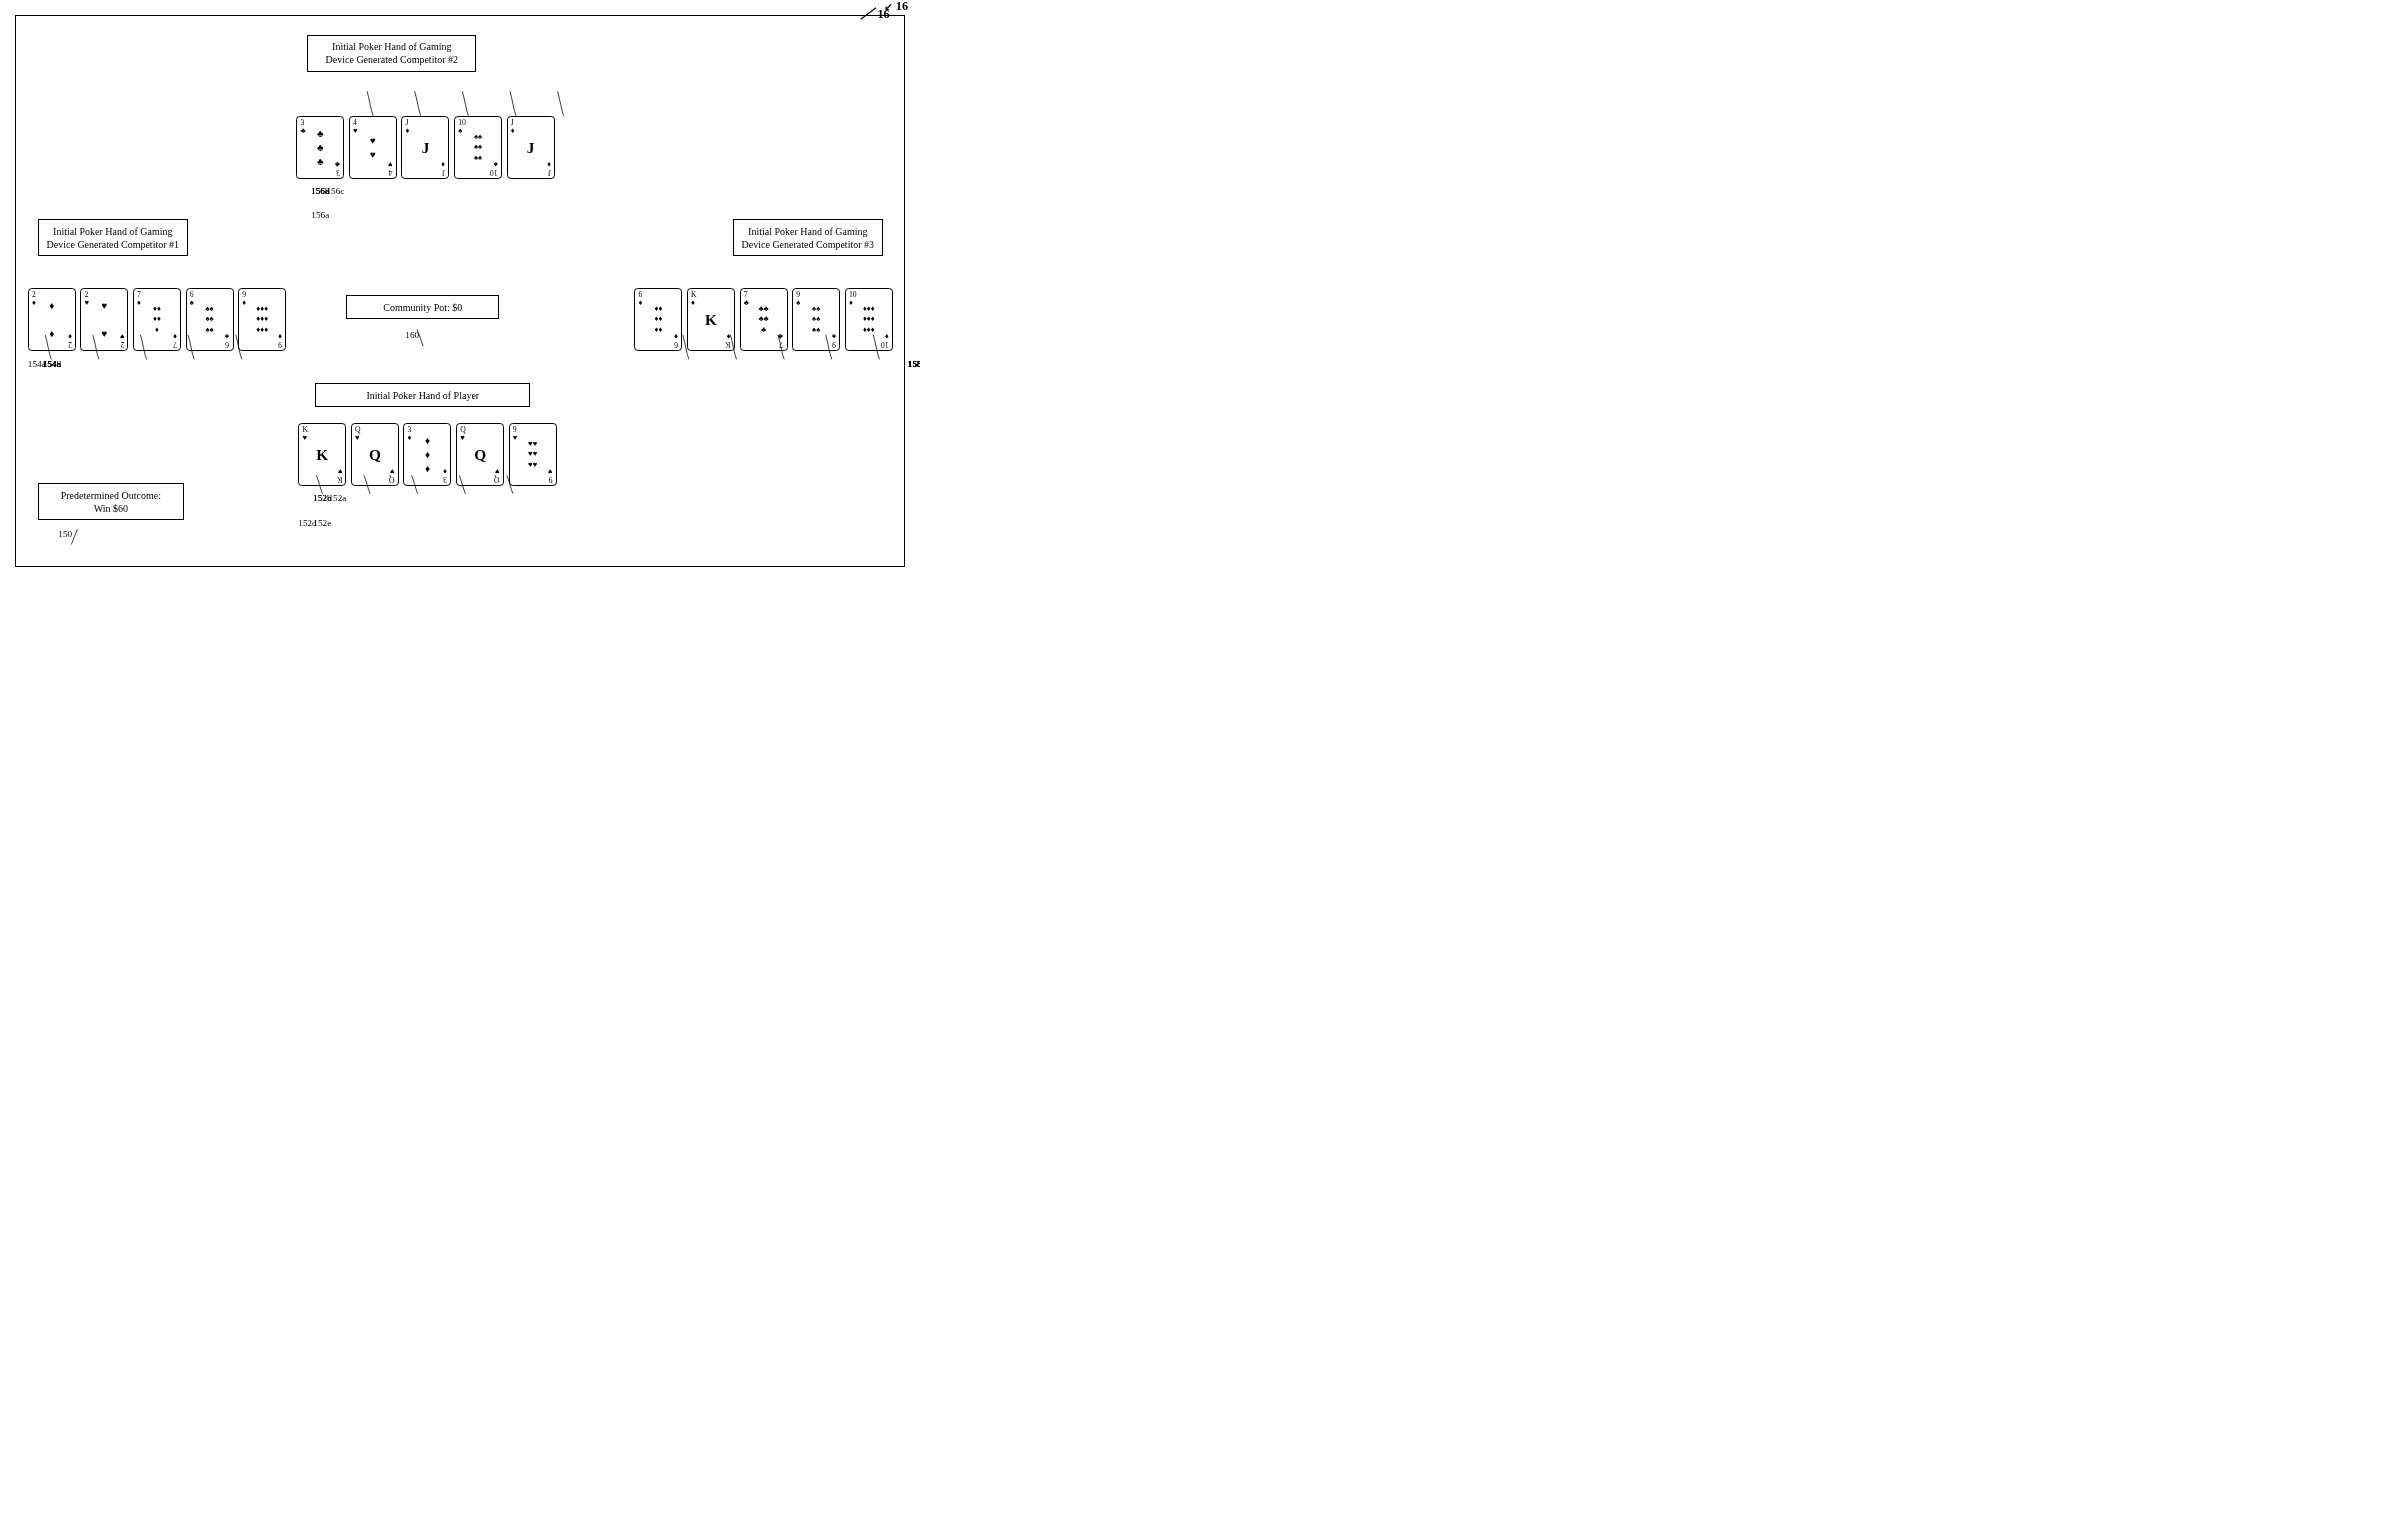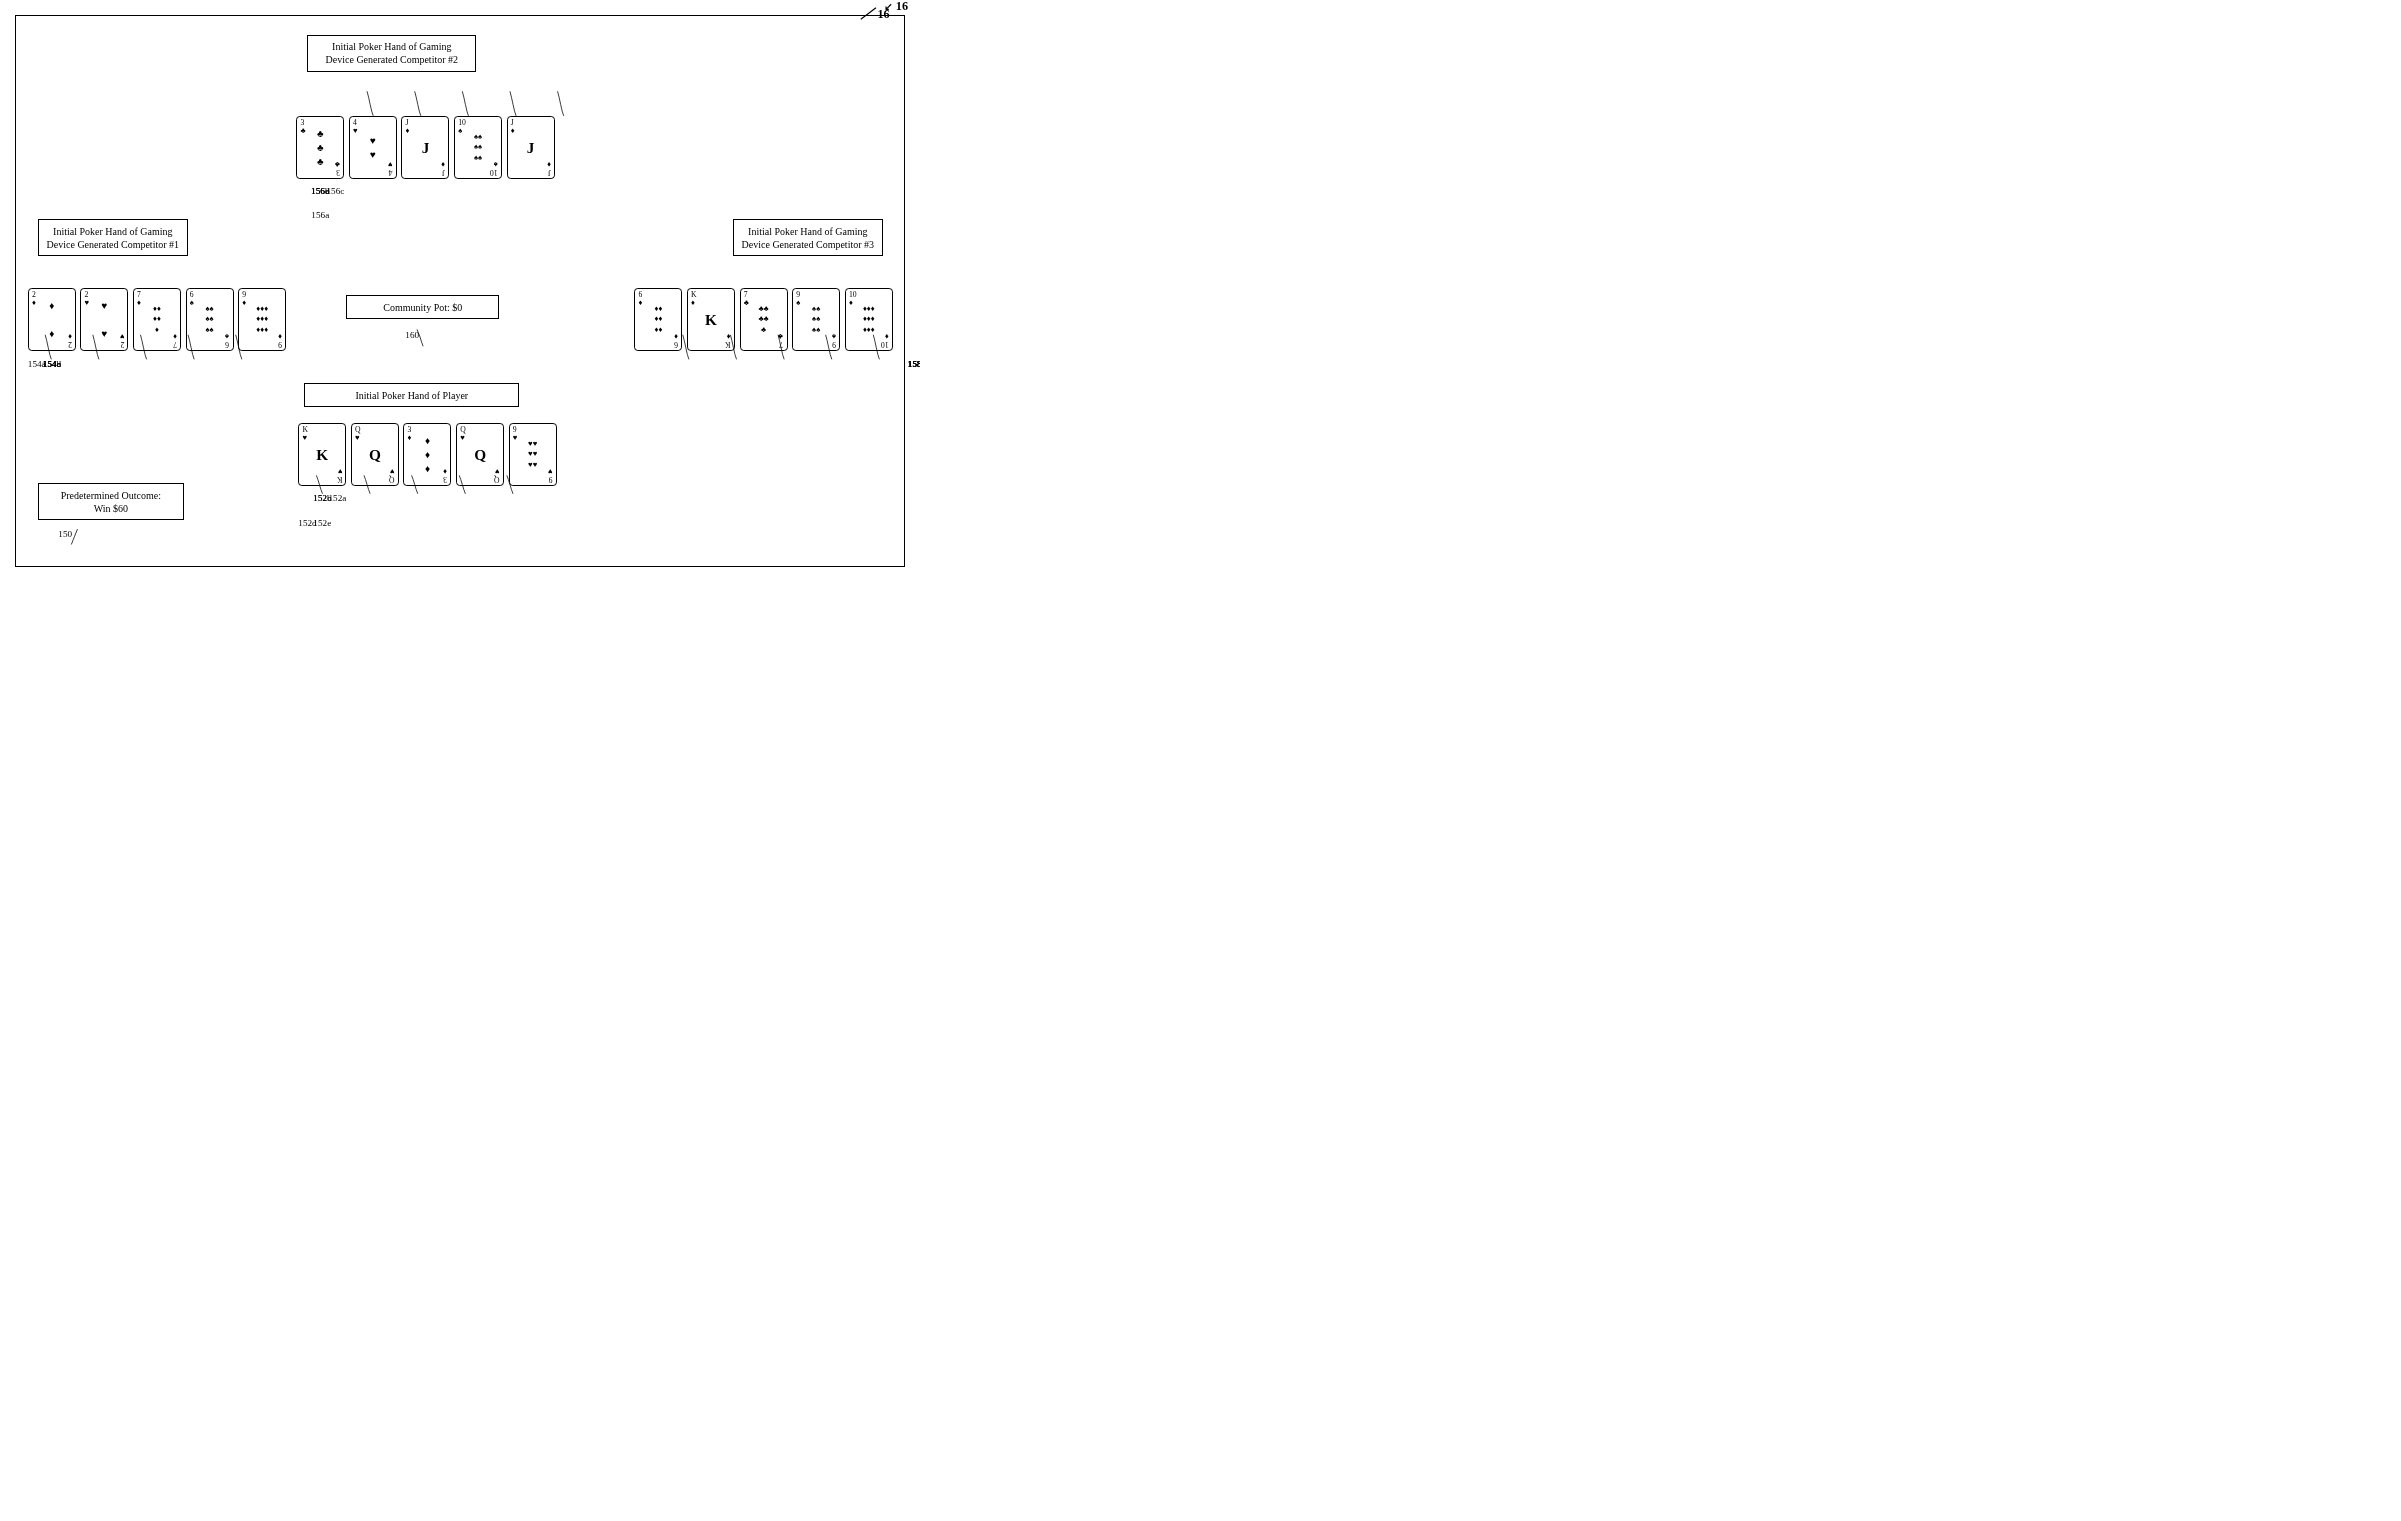--- a/index.html
+++ b/index.html
@@ -220,21 +220,21 @@
     <div class="card-label" style="width:48px;text-align:center;">158c</div>
     <div class="card-label" style="width:48px;text-align:center;">158d</div>
     <div class="card-label" style="width:48px;text-align:center;">158e</div>
   </div>
 
   <div class="label-box" style="top:272px;left:330px;width:153px;">
     <span>Community Pot: $0</span>
   </div>
   <div style="position:absolute;top:314px;left:389px;font-size:9.2px;">160</div>
 
-  <div class="label-box" style="top:360px;left:288px;width:215px;">
+  <div class="label-box" style="top:360px;left:299px;width:215px;">
     <span>Initial Poker Hand of Player</span>
   </div>
 
   <div class="card-group" style="top:407px;left:282px;">
 
     <div class="card">
       <div class="card-corner-tl">K<br>♥</div>
       <div style="font-size:15.3px;font-weight:bold;">K</div>
       <div class="card-corner-br">K<br>♥</div>
     </div>

